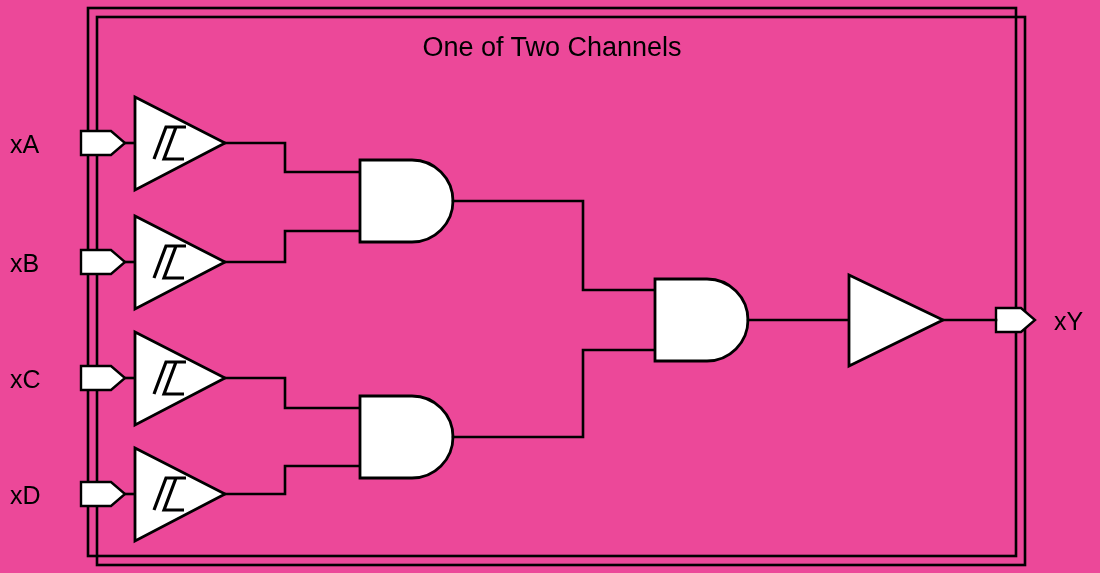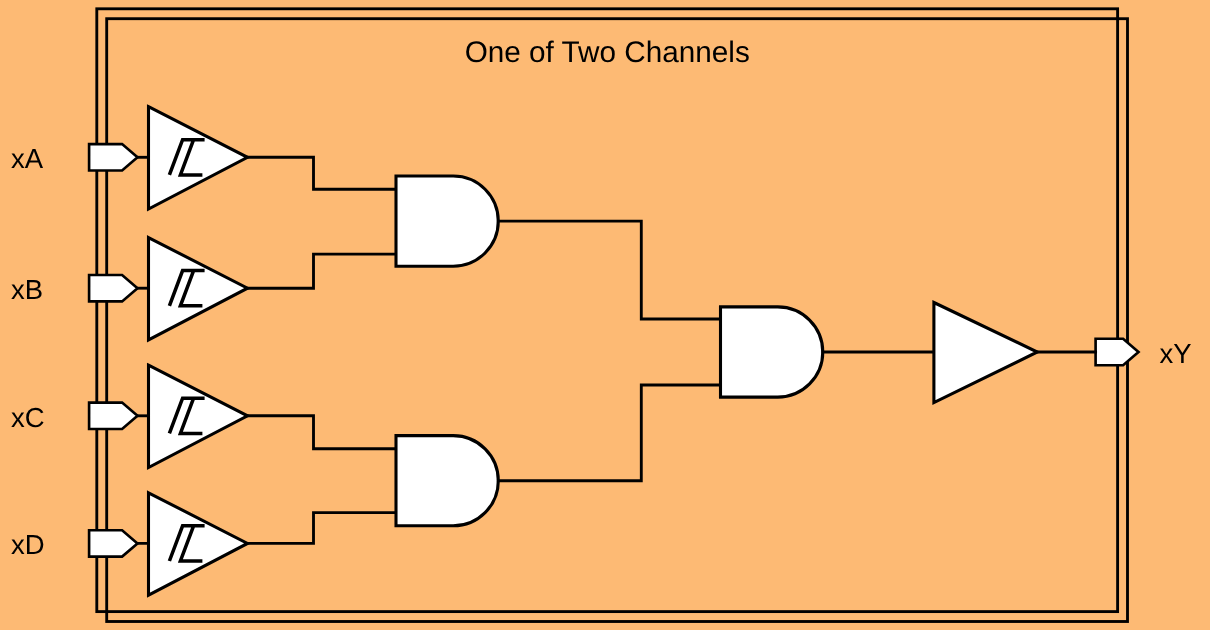--- a/index.html
+++ b/index.html
@@ -7,21 +7,21 @@
     padding: 0;
     background: #ffffff;
   }
   body {
     font-family: "Liberation Sans", sans-serif;
   }
   #canvas {
     position: relative;
     width: 1100px;
     height: 573px;
-    background: #fdba74;
+    background: #ec4899;
     overflow: hidden;
   }
   #diagram {
     position: absolute;
     top: 0;
     left: 0;
     width: 1100px;
     height: 573px;
   }
   .stroke {

